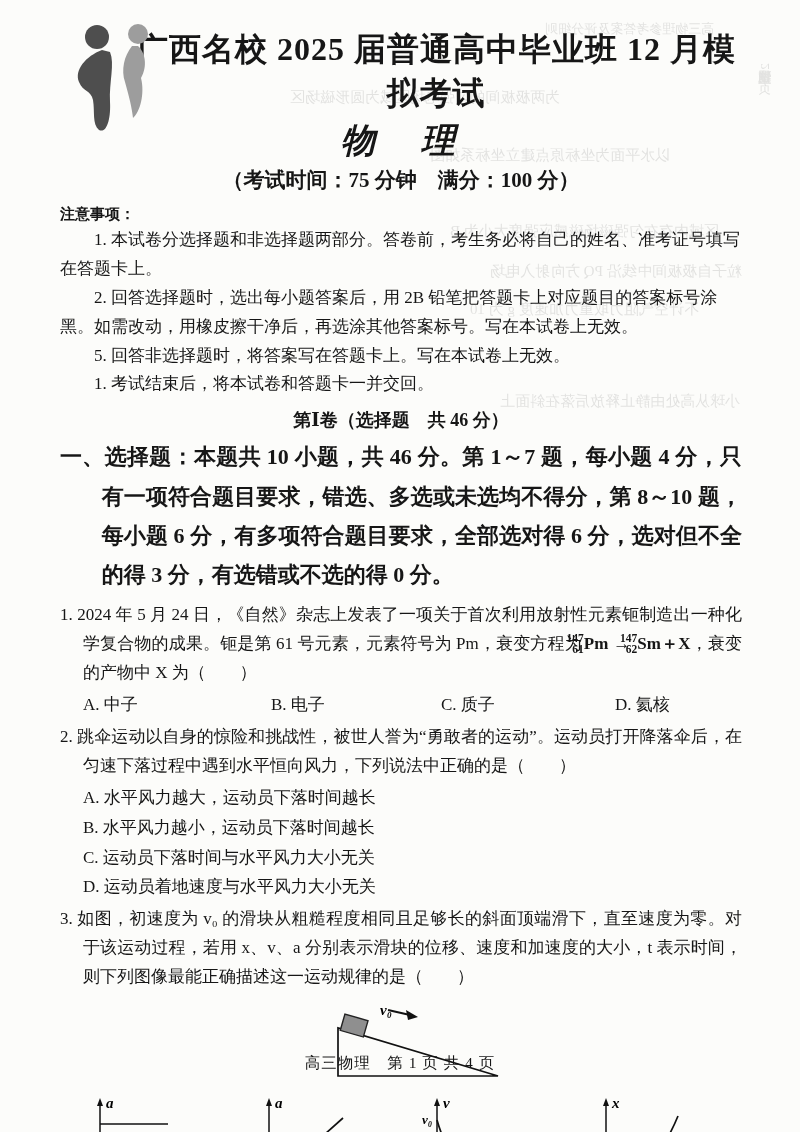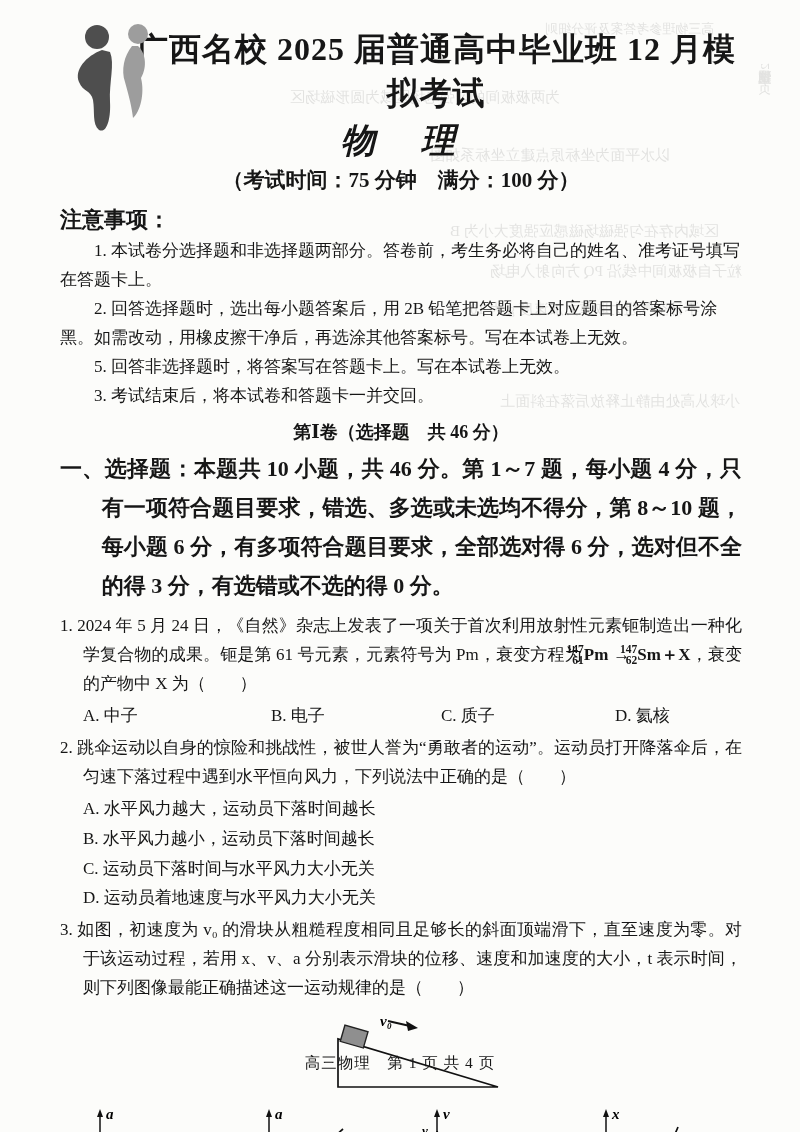--- a/index.html
+++ b/index.html
@@ -15,21 +15,21 @@
   }
   .ghost.v{writing-mode:vertical-rl; transform:scaleX(-1);}
   .content{position:absolute; left:60px; top:18px; width:682px;}
 
   .logo{position:absolute; left:6px; top:2px; width:104px; height:120px;}
 
   .t1{margin:10px 0 2px 70px; text-align:center; font-size:32px; font-weight:bold; letter-spacing:1px;}
   .t2{margin:2px 0 0; text-align:center; font-size:34px; font-weight:bold; letter-spacing:6px;font-style:italic;}
   .sub{margin:2px 0 8px; text-align:center; font-size:21px; font-weight:bold;}
 
-  .notice-head{font-size:22px; font-weight:bold; line-height:1.6;}
+  .notice-head{font-size:15px; font-weight:bold; line-height:1.6;}
   .notice p{margin:0; font-size:17px; line-height:1.7; text-indent:2em;}
 
   .sec-head{margin:9px 0 5px; text-align:center; font-size:18px; font-weight:bold;}
   .intro{margin:0 0 7px; font-size:22px; font-weight:bold; line-height:1.78; padding-left:1.9em; text-indent:-1.9em; text-align:justify;}
 
   .q{margin:3px 0 2px; font-size:17px; line-height:1.7; padding-left:23px; text-indent:-23px; text-align:justify;}
   .opts-row{display:grid; grid-template-columns:188px 170px 174px 1fr; padding-left:23px; font-size:17px; line-height:1.8;}
   .opts-col>div{padding-left:23px; font-size:17px; line-height:1.75;}
 
   
@@ -70,21 +70,21 @@
 
     <div class="t1">广西名校 2025 届普通高中毕业班 12 月模拟考试</div>
     <div class="t2">物　理</div>
     <div class="sub">（考试时间：75 分钟　满分：100 分）</div>
 
     <div class="notice">
       <div class="notice-head">注意事项：</div>
       <p>1. 本试卷分选择题和非选择题两部分。答卷前，考生务必将自己的姓名、准考证号填写在答题卡上。</p>
       <p>2. 回答选择题时，选出每小题答案后，用 2B 铅笔把答题卡上对应题目的答案标号涂黑。如需改动，用橡皮擦干净后，再选涂其他答案标号。写在本试卷上无效。</p>
       <p>5. 回答非选择题时，将答案写在答题卡上。写在本试卷上无效。</p>
-      <p>3. 考试结束后，将本试卷和答题卡一并交回。</p>
+      <p>1. 考试结束后，将本试卷和答题卡一并交回。</p>
     </div>
 
     <div class="sec-head">第Ⅰ卷（选择题　共 46 分）</div>
     <p class="intro">一、选择题：本题共 10 小题，共 46 分。第 1～7 题，每小题 4 分，只有一项符合题目要求，错选、多选或未选均不得分，第 8～10 题，每小题 6 分，有多项符合题目要求，全部选对得 6 分，选对但不全的得 3 分，有选错或不选的得 0 分。</p>
 
     <p class="q"><span>1. 2024 年 5 月 24 日，《自然》杂志上发表了一项关于首次利用放射性元素钷制造出一种化学复合物的成果。钷是第 61 号元素，元素符号为 Pm，衰变方程为</span><span class="pre"><span>147</span><span>61</span></span><b>Pm</b><span class="arrow">→</span><span class="pre"><span>147</span><span>62</span></span><b>Sm</b><b>＋X</b><span>，衰变的产物中 X 为（　　）</span></p>
     <div class="opts-row">
       <div>A. 中子</div>
       <div>B. 电子</div>
       <div>C. 质子</div>

